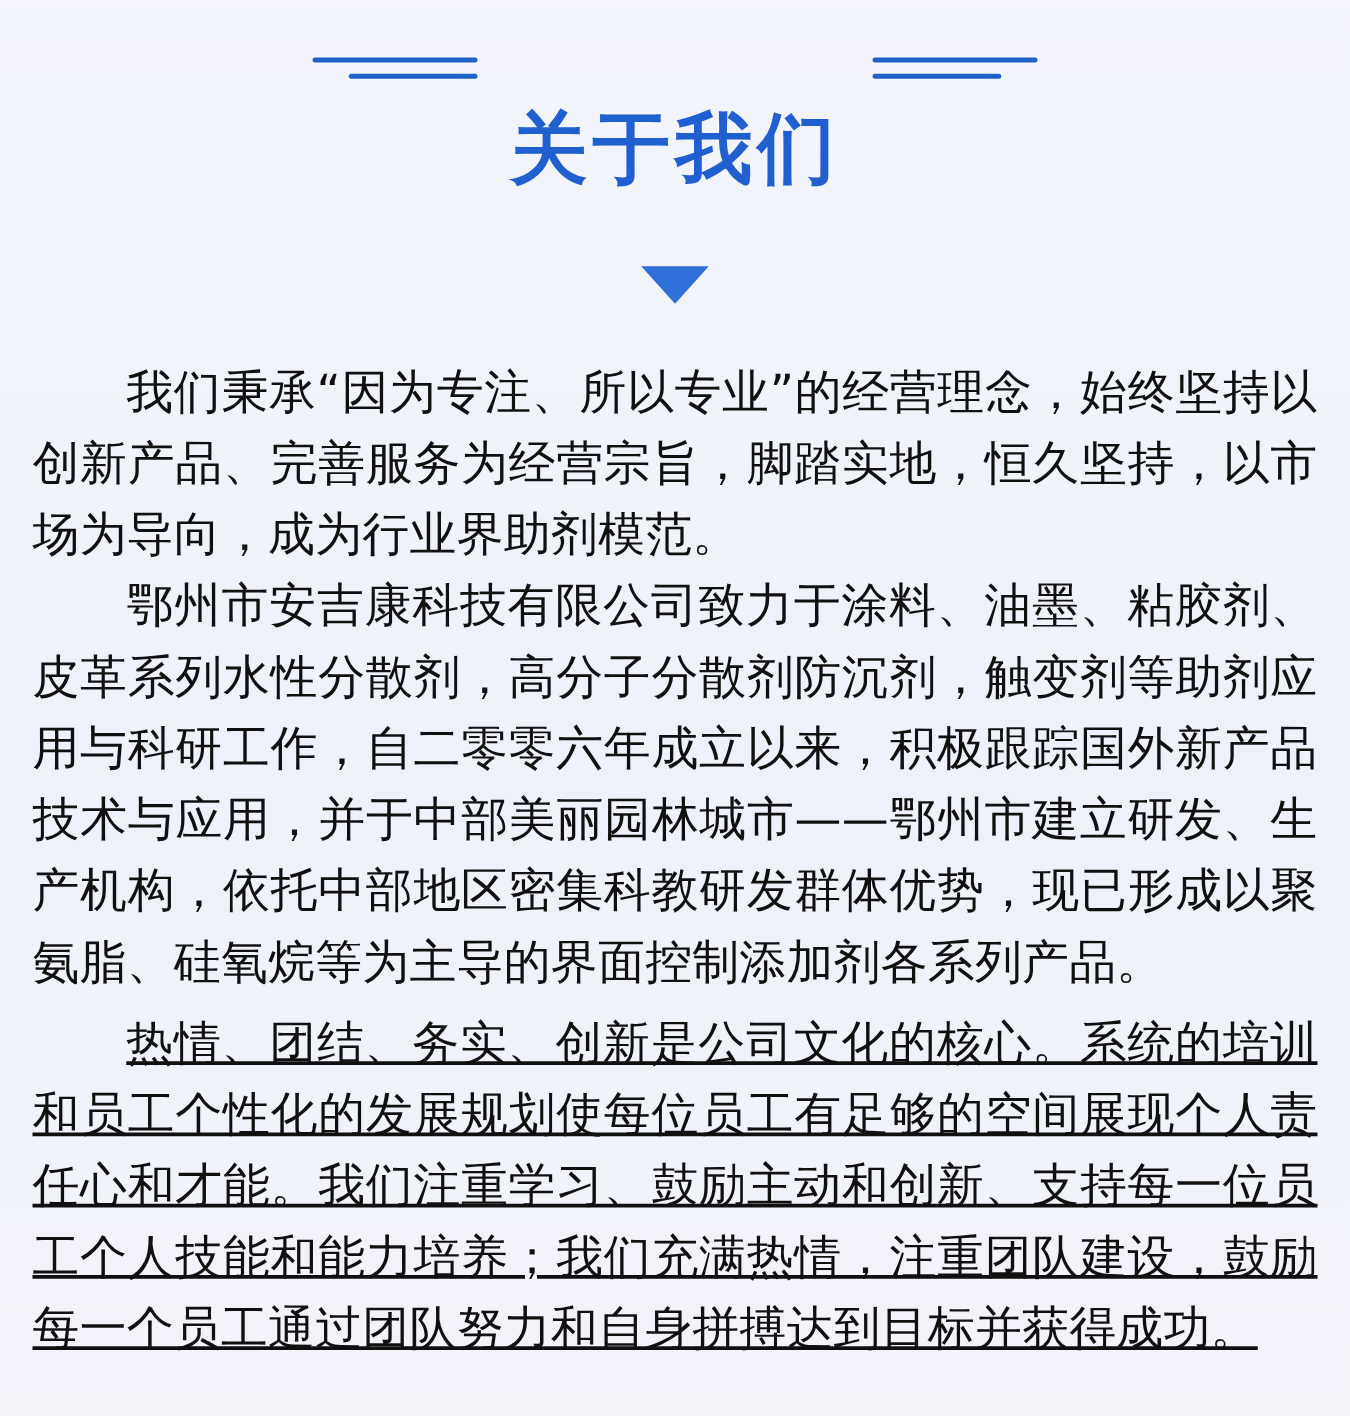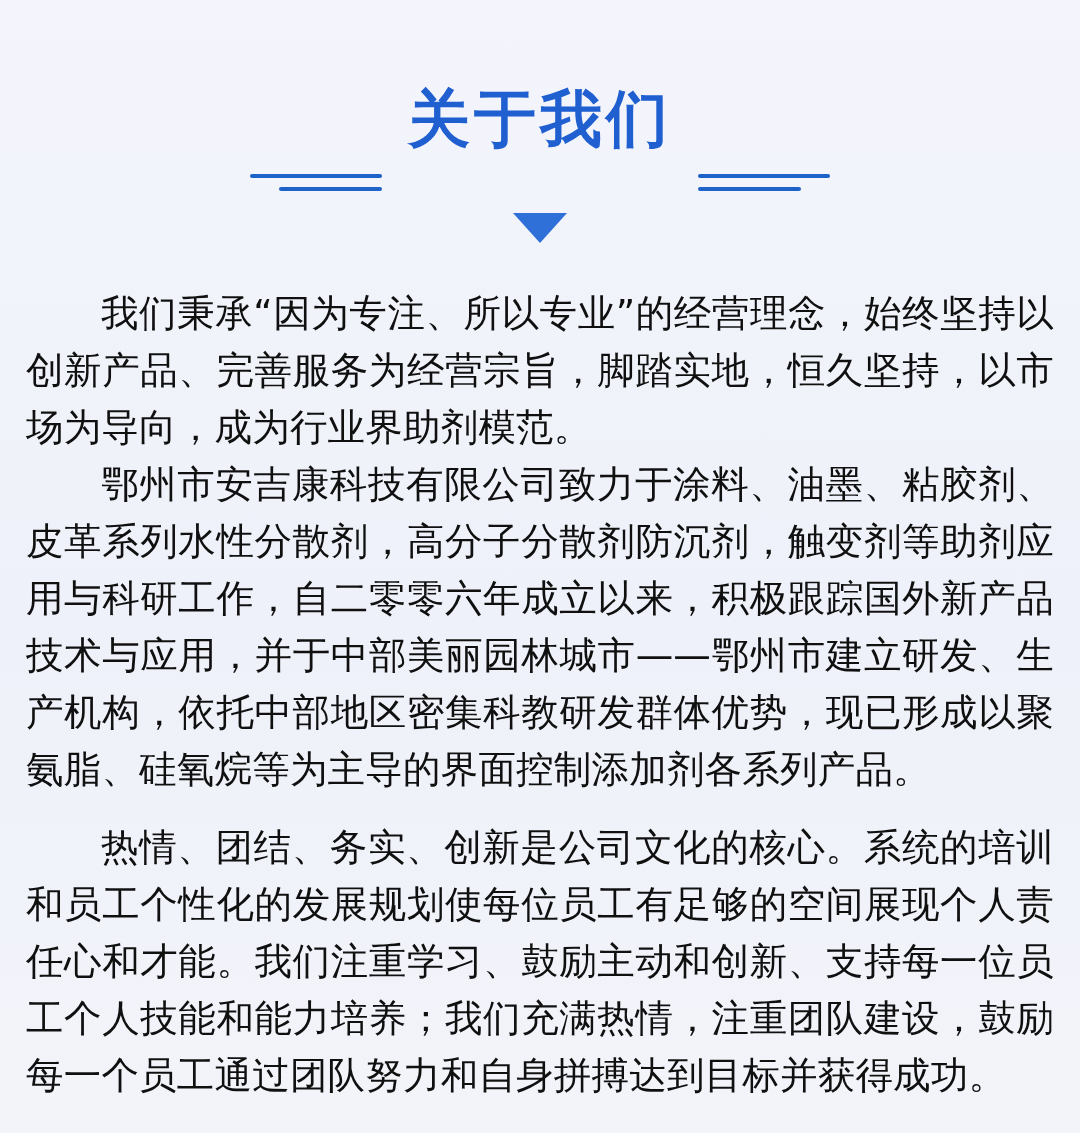--- a/index.html
+++ b/index.html
@@ -20,21 +20,21 @@
     width: 1080px;
     height: 1133px;
     background: linear-gradient(180deg, #f4f5fc 0%, #eef1f9 55%, #f3f4fa 100%);
     box-sizing: border-box;
   }
 
   
   .header {
     padding-top: 46px;
     display: flex;
-    align-items: flex-end;
+    align-items: flex-start;
     justify-content: center;
     gap: 26px;
   }
 
   .rule {
     display: flex;
     flex-direction: column;
     gap: 9px;
     width: 132px;
   }
@@ -91,21 +91,22 @@
     letter-spacing: 0.2px;
     margin: 0;
   }
   .para.indent {
     text-indent: 2em;
   }
   .gap-large {
     margin-top: 42px;
   }
   .gap-small {
-    margin-top: 21px;
+    margin-top: 8px;
+    text-decoration: underline;
   }
 </style>
 </head>
 <body>
 
 <div class="page">
 
   <div class="header">
     <div class="rule left">
       <div class="bar"></div>

